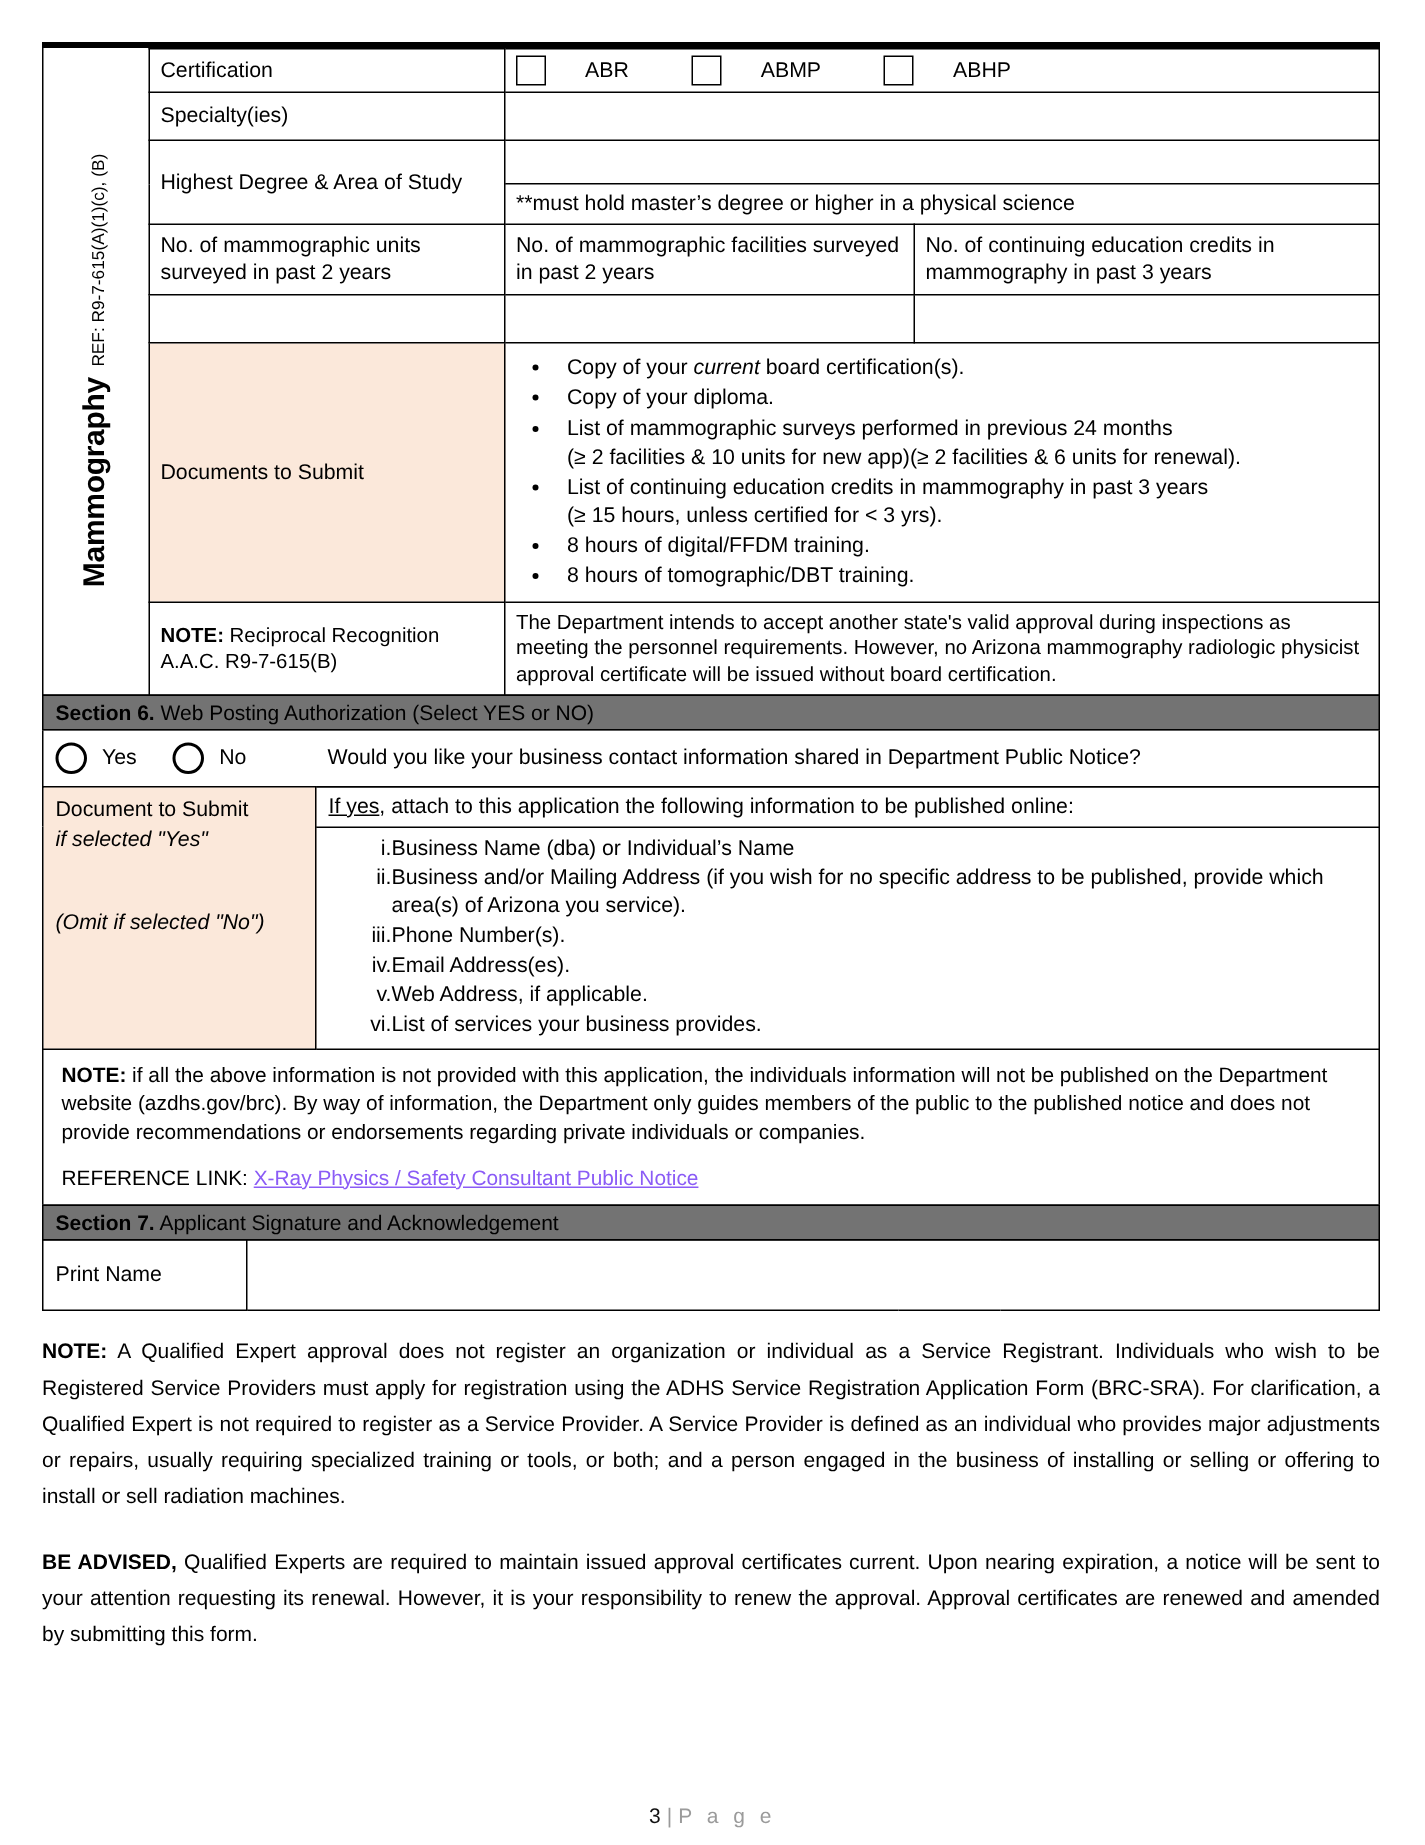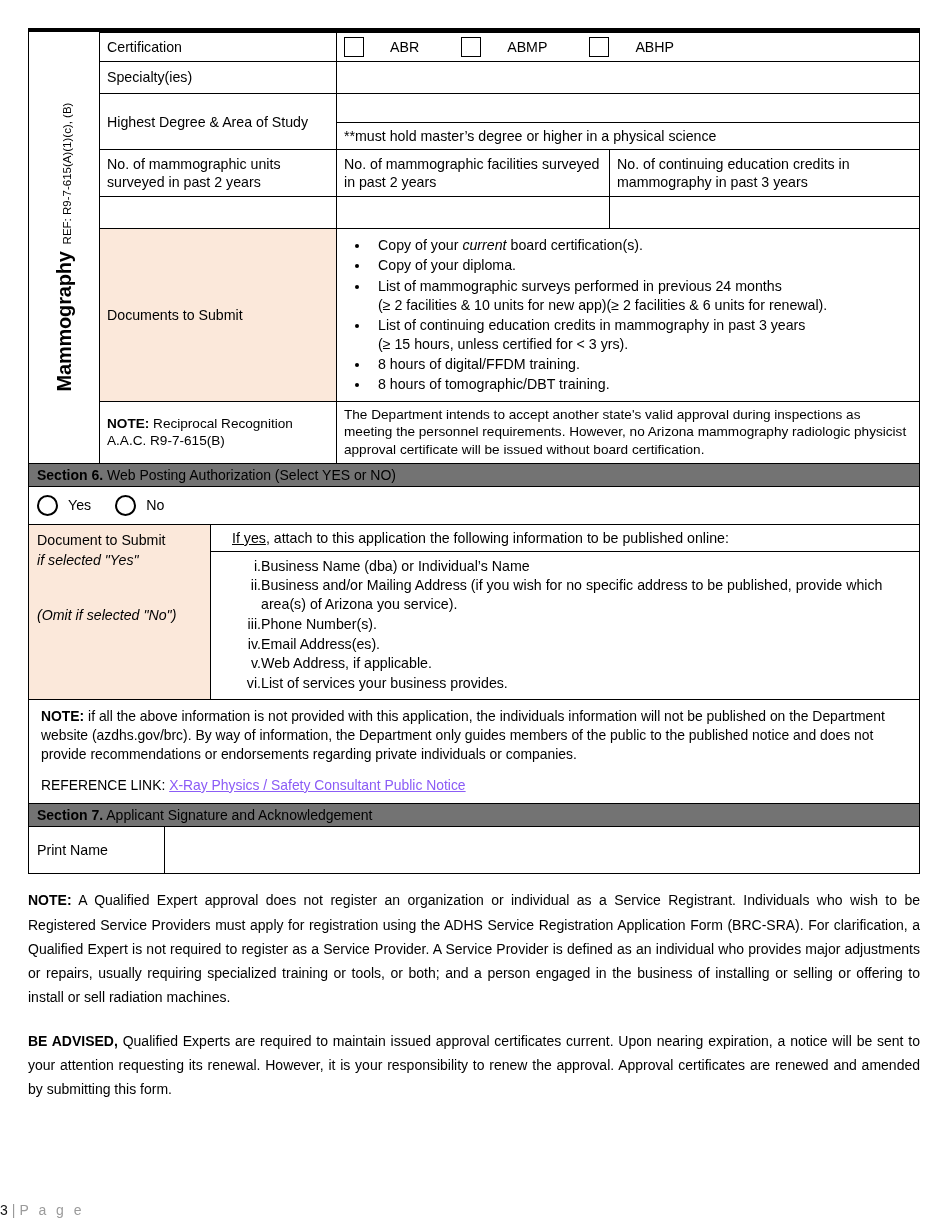--- a/index.html
+++ b/index.html
@@ -113,21 +113,21 @@
     flex: none;
   }
   .radio-lbl { margin: 0 24px 0 10px; }
   .question { margin-left: 30px; }
 
   
   table.sec6 { width: 892px; border-collapse: collapse; table-layout: fixed; margin-top: -1px; }
   table.sec6 td { border: 1px solid #000; padding: 5px 8px; vertical-align: top; }
   td.s6lbl { width: 182px; vertical-align: middle; line-height: 1.45; }
   td.s6lbl i { font-style: italic; }
-  .u { text-decoration: underline; margin-left: 13px; }
+  .u { text-decoration: underline; }
 
   table.roman { width: 100%; border-collapse: collapse; }
   table.roman td { border: none !important; padding: 0 0 1px 0; line-height: 1.32; vertical-align: top; }
   td.rn { width: 42px; text-align: right; padding-right: 12px; }
 
   .bignote {
     width: 892px;
     border: 1px solid #000;
     border-top: none;
     padding: 7px 12px 9px 12px;
@@ -152,20 +152,21 @@
     font-size: 14px;
     margin-top: 14px;
   }
   .para b { font-weight: bold; }
   .para.second { margin-top: 20px; }
 
   .footer {
     position: absolute;
     left: 0; right: 0;
     bottom: 12px;
+    text-align: center;
     font-size: 14px;
   }
   .footer .pg { color: #111; }
   .footer .sep { color: #999; margin: 0 4px; }
   .footer .word { color: #9b9b9b; letter-spacing: 3px; }
 </style>
 </head>
 <body>
 
 <div class="page">
@@ -254,20 +255,21 @@
 
   <div class="sec-bar">
     <b>Section 6.</b><span>  Web Posting Authorization (Select YES or NO)</span>
   </div>
 
   <div class="yesno">
     <span class="radio"></span>
     <span class="radio-lbl">Yes</span>
     <span class="radio"></span>
     <span class="radio-lbl">No</span>
+    <span class="question">Would you like your business contact information shared in Department Public Notice?</span>
   </div>
 
   <table class="sec6">
     <colgroup>
         <col style="width:182px">
         <col>
       </colgroup>
     <tbody>
       <tr>
         <td class="s6lbl peach" rowspan="2">

